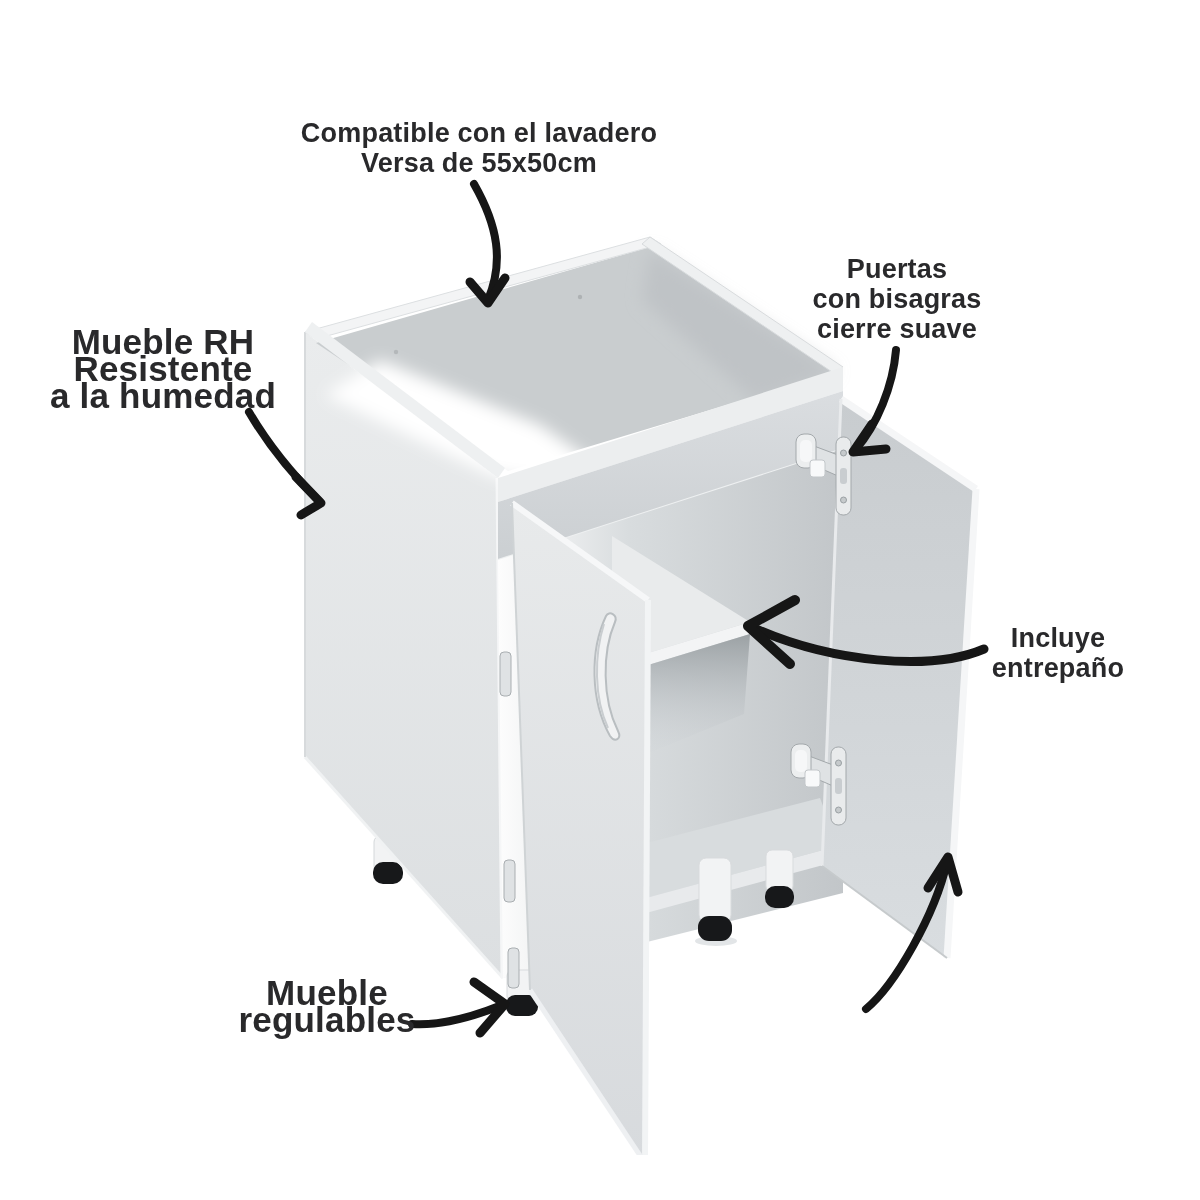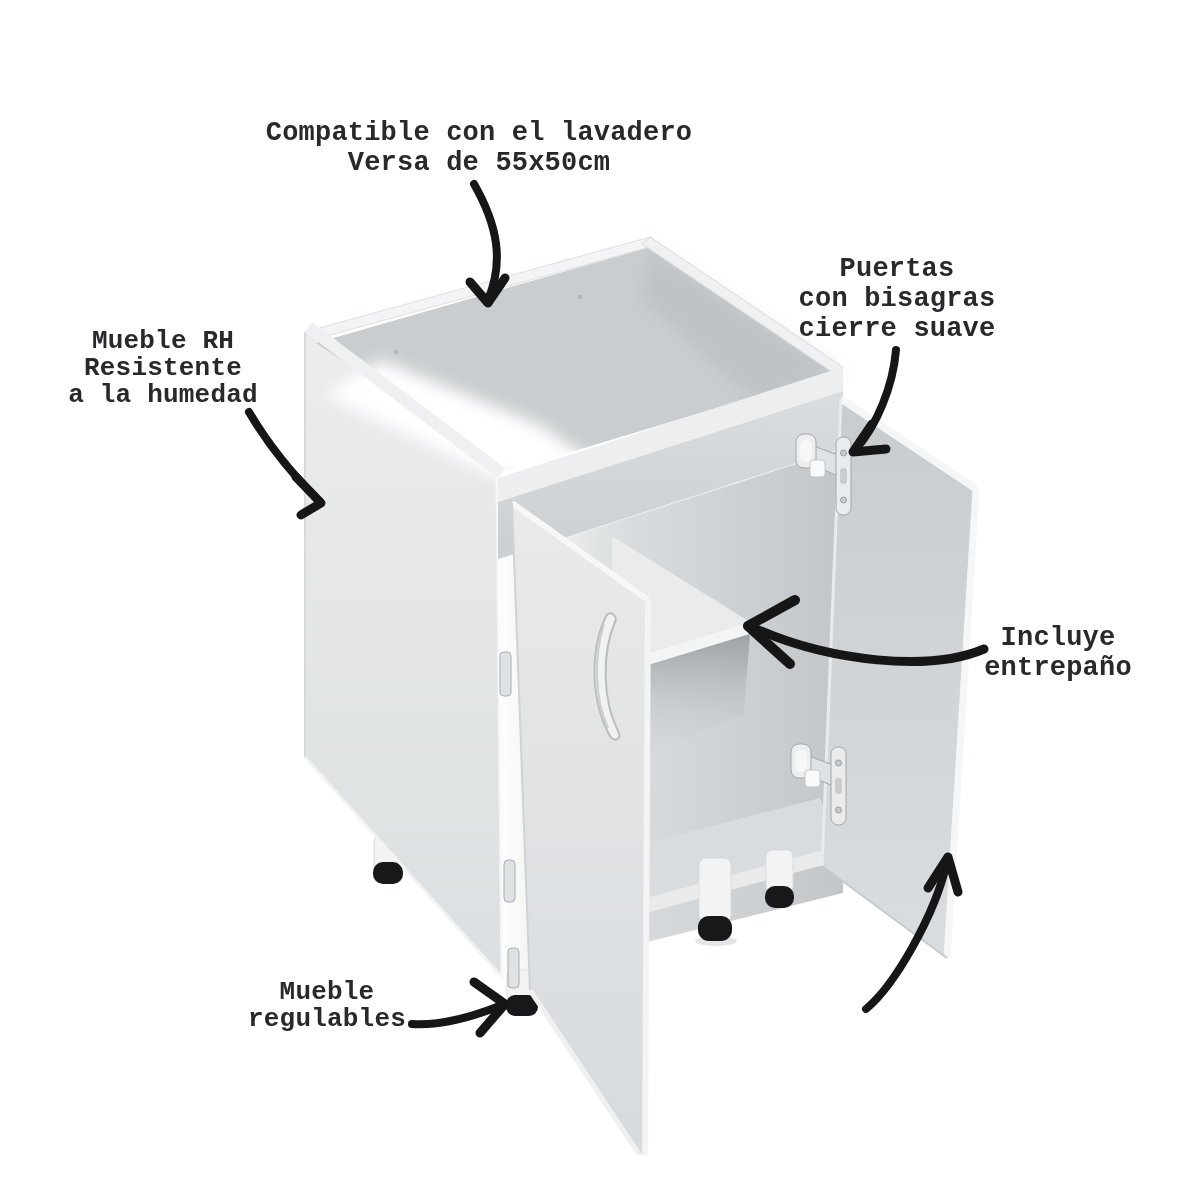--- a/index.html
+++ b/index.html
@@ -1,23 +1,23 @@
 <!DOCTYPE html>
 <html style="--background: #ffffff; --text: #29292b; --arrow: #161616; --panel-light: #e9ebec; --panel-mid: #d3d7d9; --panel-dark: #c3c7ca; --edge-highlight: #f5f6f7; --leg-foot: #17181a; --hinge-metal: #e9ebec;"><head>
 <meta charset="utf-8">
 <title>Mueble lavadero - infografía</title>
 <style>
   html,body{margin:0;padding:0;background:#fff;}
   .canvas{position:relative;width:1200px;height:1155px;background:var(--background,#ffffff);overflow:hidden;
-          font-family:Liberation Mono, monospace;}
+          font-family:Liberation Sans, sans-serif;}
   .canvas svg{position:absolute;left:0;top:0;}
   .lbl{position:absolute;transform:translate(-50%,-50%);
        font-weight:700;font-size:27px;line-height:30px;
        color:var(--text,#29292b);text-align:center;white-space:pre-line;letter-spacing:.2px;}
-  .lbl.small{font-size:26px;line-height:27px;}
+  .lbl.small{font-size:35px;line-height:27px;}
   #lbl-compatible{left:479px;top:148px;}
   #lbl-puertas{left:897px;top:299px;}
   #lbl-mueble{left:163px;top:368px;}
   #lbl-entrepano{left:1058px;top:629px;margin-top:24px;}
   #lbl-patas{left:327px;top:1006px;}
   #lbl-canto{left:771px;top:1020px;}
   .arrow{stroke:var(--arrow,#161616);fill:none;stroke-linecap:round;stroke-linejoin:round;}
 </style>
 </head>
 <body>

